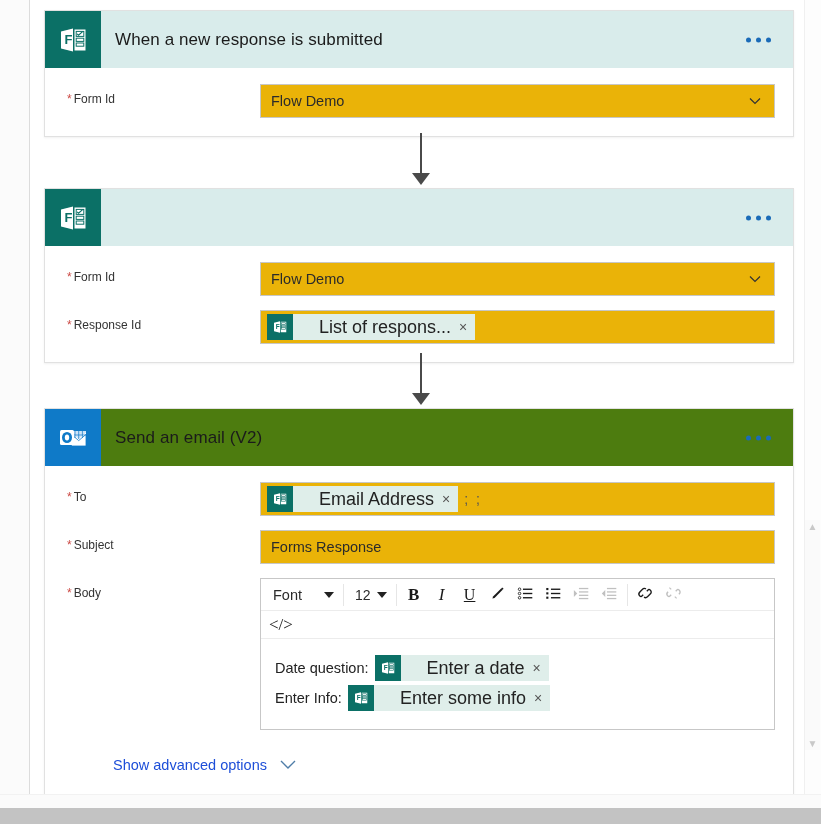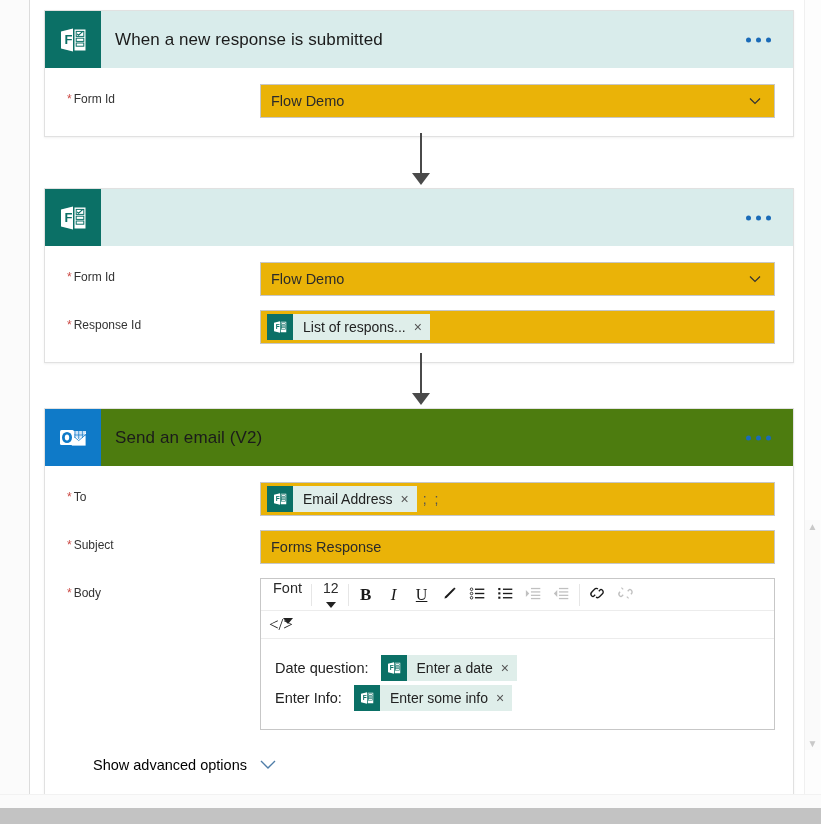--- a/index.html
+++ b/index.html
@@ -160,23 +160,23 @@
     max-width: 100%;
     vertical-align: middle;
   }
   .token .tok-icon {
     width: 26px; height: 26px;
     background: #0b7066;
     display: flex; align-items: center; justify-content: center;
     flex: 0 0 26px;
   }
   .token .tok-label {
-    font-size: 14px;
+    font-size: 18px;
     color: #222222;
-    padding: 0 8px 0 10px;
+    padding: 0 8px 0 26px;
     white-space: nowrap;
     overflow: hidden;
     text-overflow: ellipsis;
   }
   .token .tok-x {
     font-size: 14px;
     color: #555555;
     padding: 0 8px 0 0;
     cursor: pointer;
     line-height: 1;
@@ -207,40 +207,40 @@
     color: #1a1a1a;
     font-size: 15px;
     padding: 0 4px;
   }
   .tb-btn.dis { color: #c0c0c0; cursor: default; }
   .tb-sep { width: 1px; height: 22px; background: #e6e6e6; margin: 0 3px; }
   .tb-select {
     display: flex; align-items: center;
     height: 30px; padding: 0 6px 0 10px;
     font-size: 14.5px; color: #2b2b2b;
-    cursor: pointer; gap: 22px; flex-direction: column;
+    cursor: pointer; gap: 22px;
   }
   .tb-select.size { gap: 6px; padding-left: 8px; font-size: 14px; }
   .caret {
     width: 0; height: 0;
     border-left: 5px solid transparent;
     border-right: 5px solid transparent;
     border-top: 6px solid #222222;
   }
   .code-glyph { font-family: "Liberation Serif", serif; font-size: 17px; color: #222; }
 
   .rte-content {
     min-height: 90px;
     padding: 14px 12px 16px 14px;
     font-size: 14.5px;
     color: #222222;
     line-height: 30px;
   }
   .body-line { display: flex; align-items: center; white-space: nowrap; }
-  .body-line .lbl { padding-right: 12px; }
+  .body-line .lbl { padding-right: 6px; }
 
   .dyn-link-row {
     display: flex; align-items: center; justify-content: flex-end;
     gap: 7px;
     margin-top: 8px;
   }
   .dyn-link {
     color: #1264a3; font-size: 14.5px; cursor: pointer;
   }
   .dyn-badge {
@@ -252,21 +252,21 @@
     display:block; width:2px; height:9px; background:#fff;
   }
 
   .advanced-row {
     display: flex; align-items: center;
     gap: 12px;
     margin-top: 26px;
     padding-left: 26px;
     cursor: pointer;
   }
-  .advanced-label { font-size: 14.5px; color: #000000; }
+  .advanced-label { font-size: 14.5px; color: #1d4ed8; margin-left: 20px; }
 
   
   .connector {
     position: absolute;
     left: 412px;
     width: 18px;
   }
   .connector .line {
     position: absolute; left: 8px; top: 0;
     width: 2px; background: #4a4a4a;

